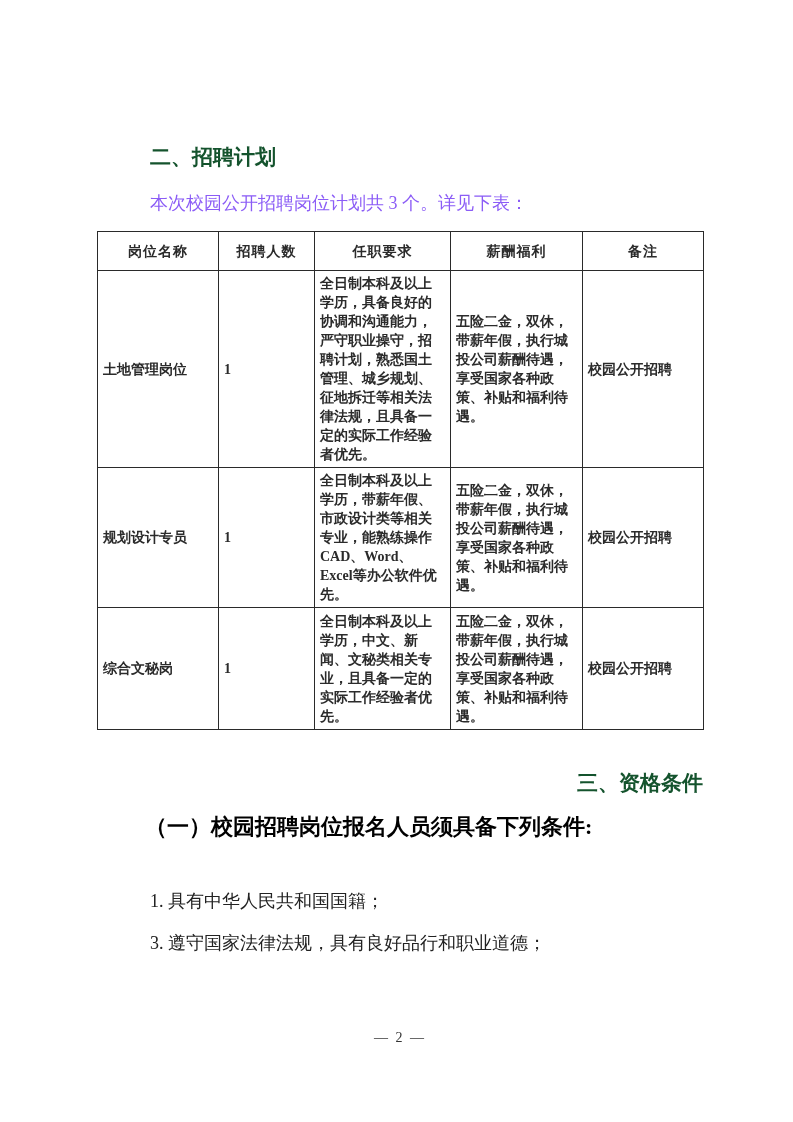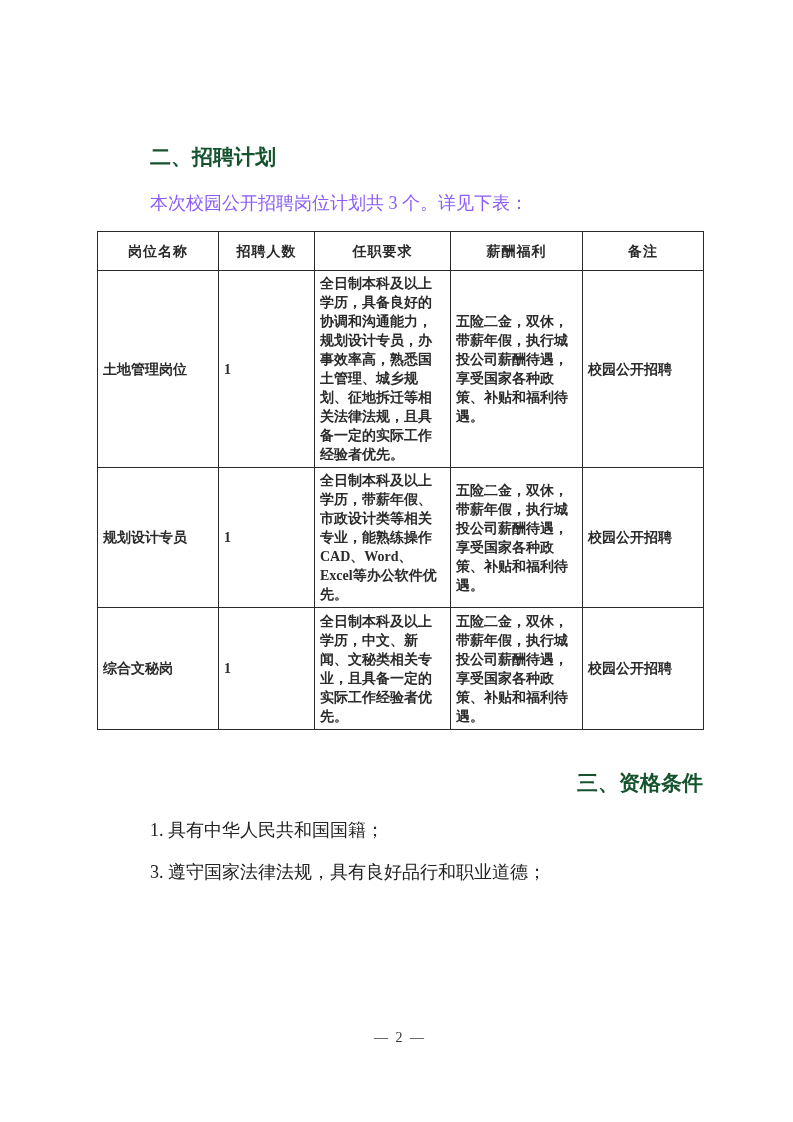--- a/index.html
+++ b/index.html
@@ -66,21 +66,21 @@
     color: #000000;
     text-indent: 48px;
   }
   .cond {
     margin: 16px 0 0 0;
     font-size: 18px;
     line-height: 26px;
     text-indent: 53px;
     color: #222222;
   }
-  .cond.first { margin-top: 22px; }
+  .cond.first { margin-top: 46px; }
   .footer {
     position: absolute;
     top: 1030px;
     left: 97px;
     width: 606px;
     text-align: center;
     font-size: 14px;
     color: #333333;
     letter-spacing: 2px;
   }
@@ -108,21 +108,21 @@
         <th>招聘人数</th>
         <th>任职要求</th>
         <th>薪酬福利</th>
         <th>备注</th>
       </tr>
     </thead>
     <tbody>
       <tr class="r1">
         <td class="c">土地管理岗位</td>
         <td class="c">1</td>
-        <td class="l">全日制本科及以上学历，具备良好的协调和沟通能力，规划设计专员，办事效率高，熟悉国土管理、城乡规划、征地拆迁等相关法律法规，且具备一定的实际工作经验者优先。</td>
+        <td class="l">全日制本科及以上学历，具备良好的协调和沟通能力，严守职业操守，招聘计划，熟悉国土管理、城乡规划、征地拆迁等相关法律法规，且具备一定的实际工作经验者优先。</td>
         <td class="l">五险二金，双休，带薪年假，执行城投公司薪酬待遇，享受国家各种政策、补贴和福利待遇。</td>
         <td class="c">校园公开招聘</td>
       </tr>
       <tr class="r2">
         <td class="c">规划设计专员</td>
         <td class="c">1</td>
         <td class="l">全日制本科及以上学历，带薪年假、市政设计类等相关专业，能熟练操作CAD、Word、Excel等办公软件优先。</td>
         <td class="l">五险二金，双休，带薪年假，执行城投公司薪酬待遇，享受国家各种政策、补贴和福利待遇。</td>
         <td class="c">校园公开招聘</td>
       </tr>
@@ -131,19 +131,20 @@
         <td class="c">1</td>
         <td class="l">全日制本科及以上学历，中文、新闻、文秘类相关专业，且具备一定的实际工作经验者优先。</td>
         <td class="l">五险二金，双休，带薪年假，执行城投公司薪酬待遇，享受国家各种政策、补贴和福利待遇。</td>
         <td class="c">校园公开招聘</td>
       </tr>
     </tbody>
   </table>
 
   <h2 class="h-sans h-sec3">三、资格条件</h2>
 
+  <p class="sub-heading">（一）校园招聘岗位报名人员须具备下列条件:</p>
 
   <p class="cond first">1. 具有中华人民共和国国籍；</p>
   <p class="cond">3. 遵守国家法律法规，具有良好品行和职业道德；</p>
 
   <div class="footer">— 2 —</div>
 
 </div>
 
 </body></html>

